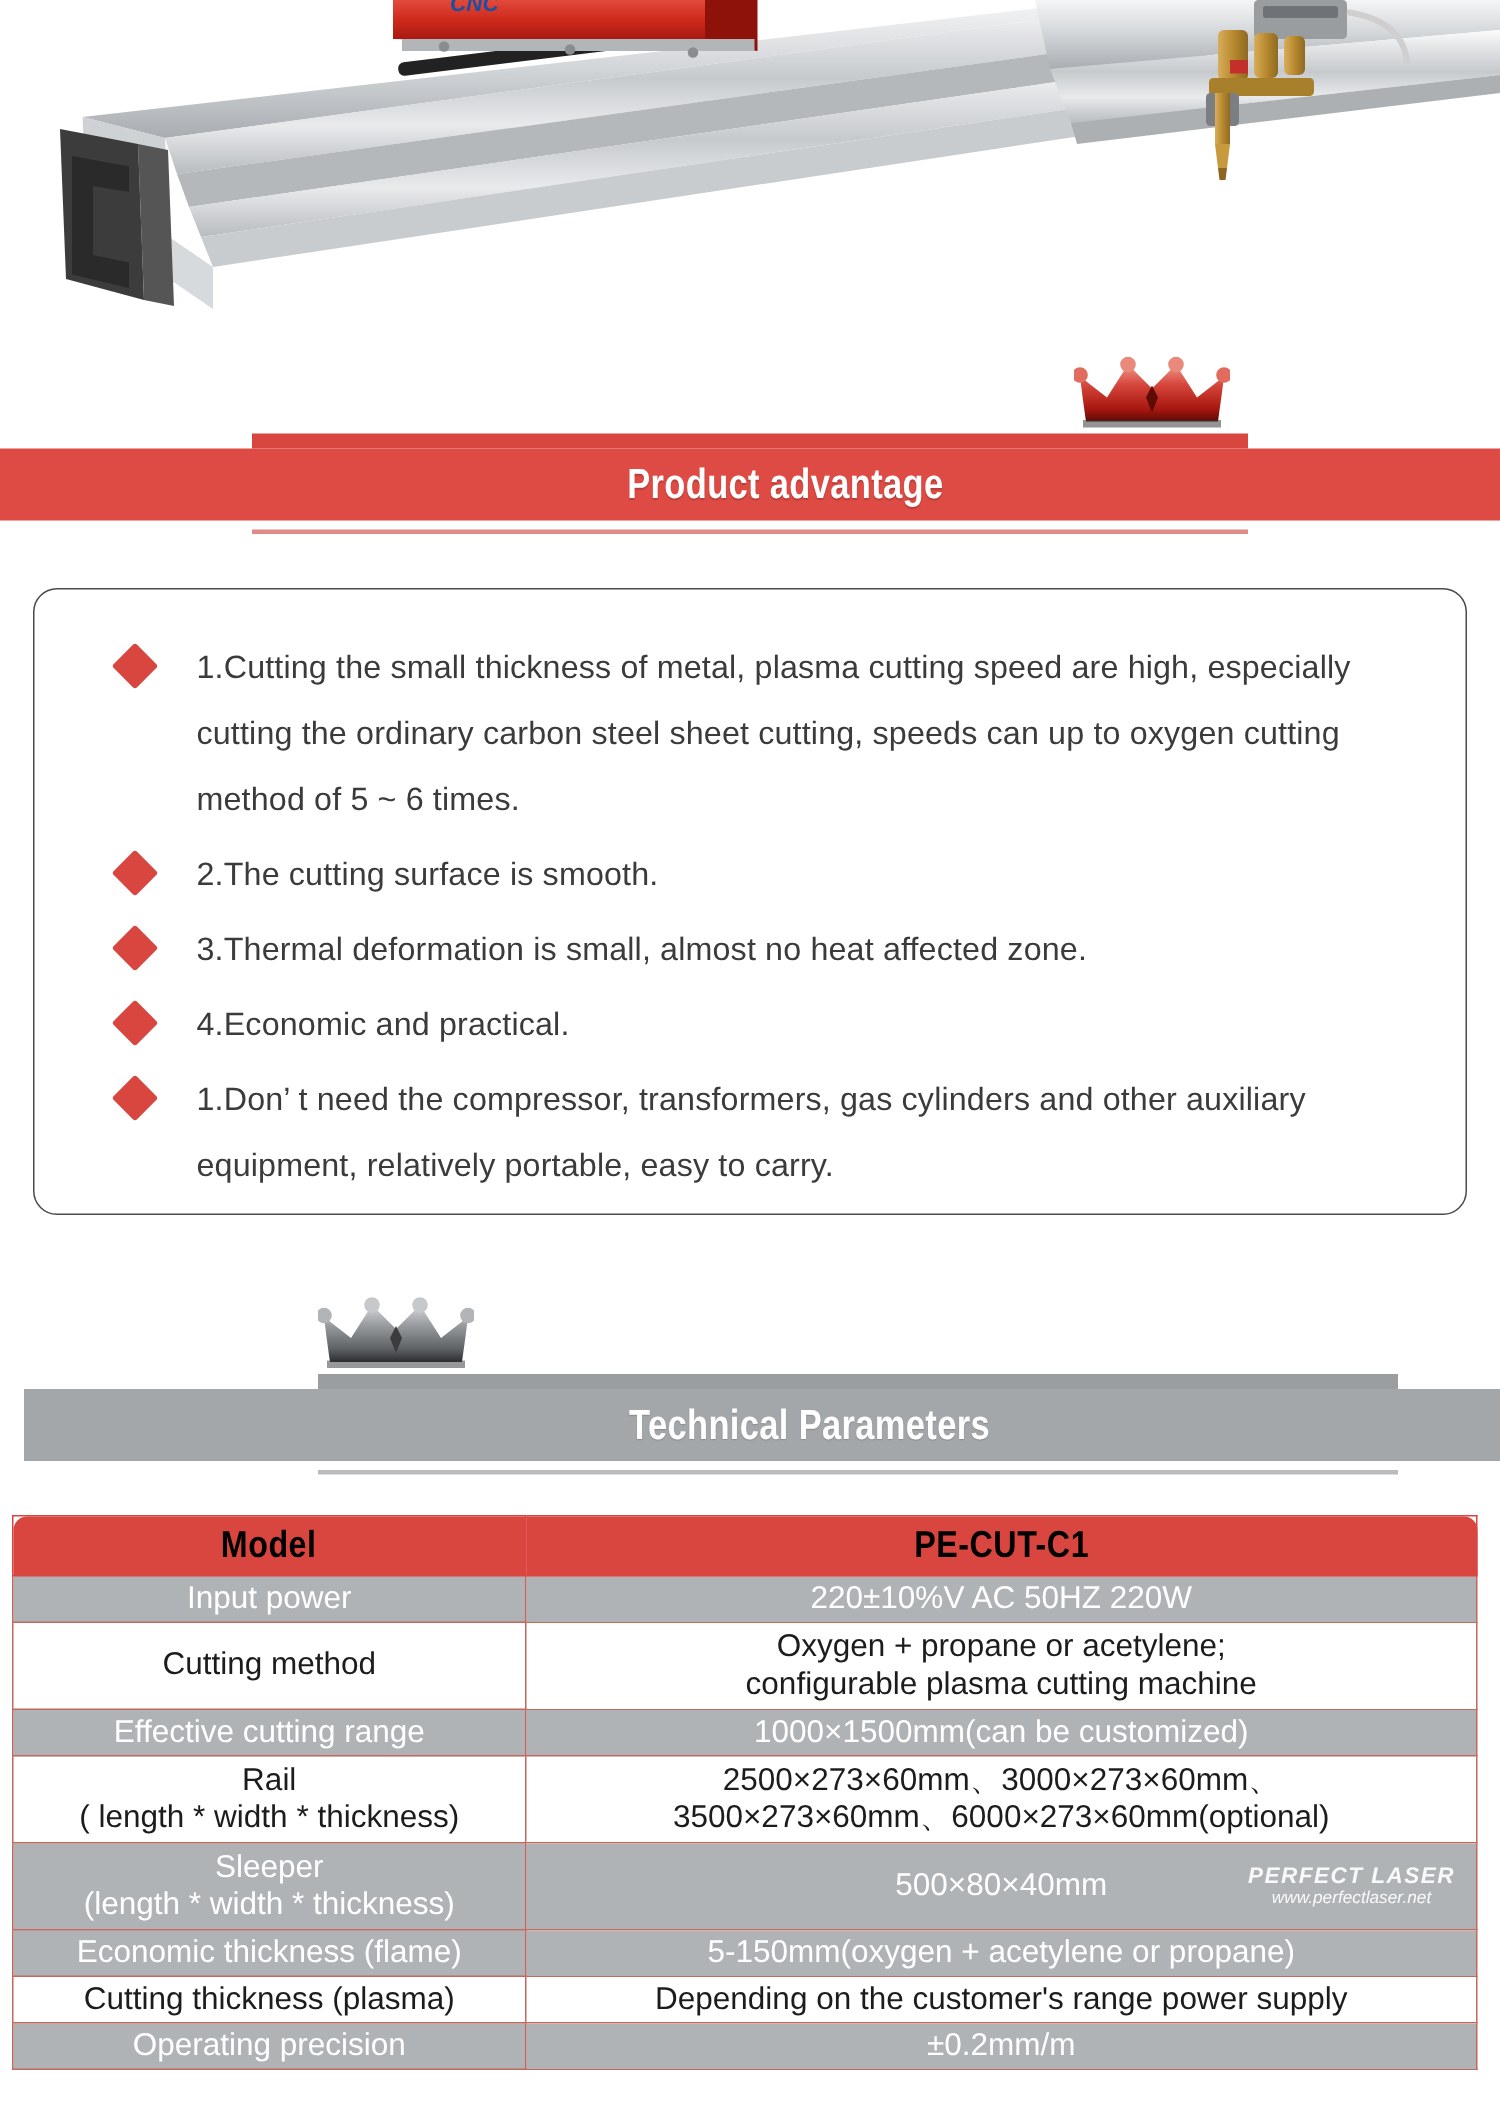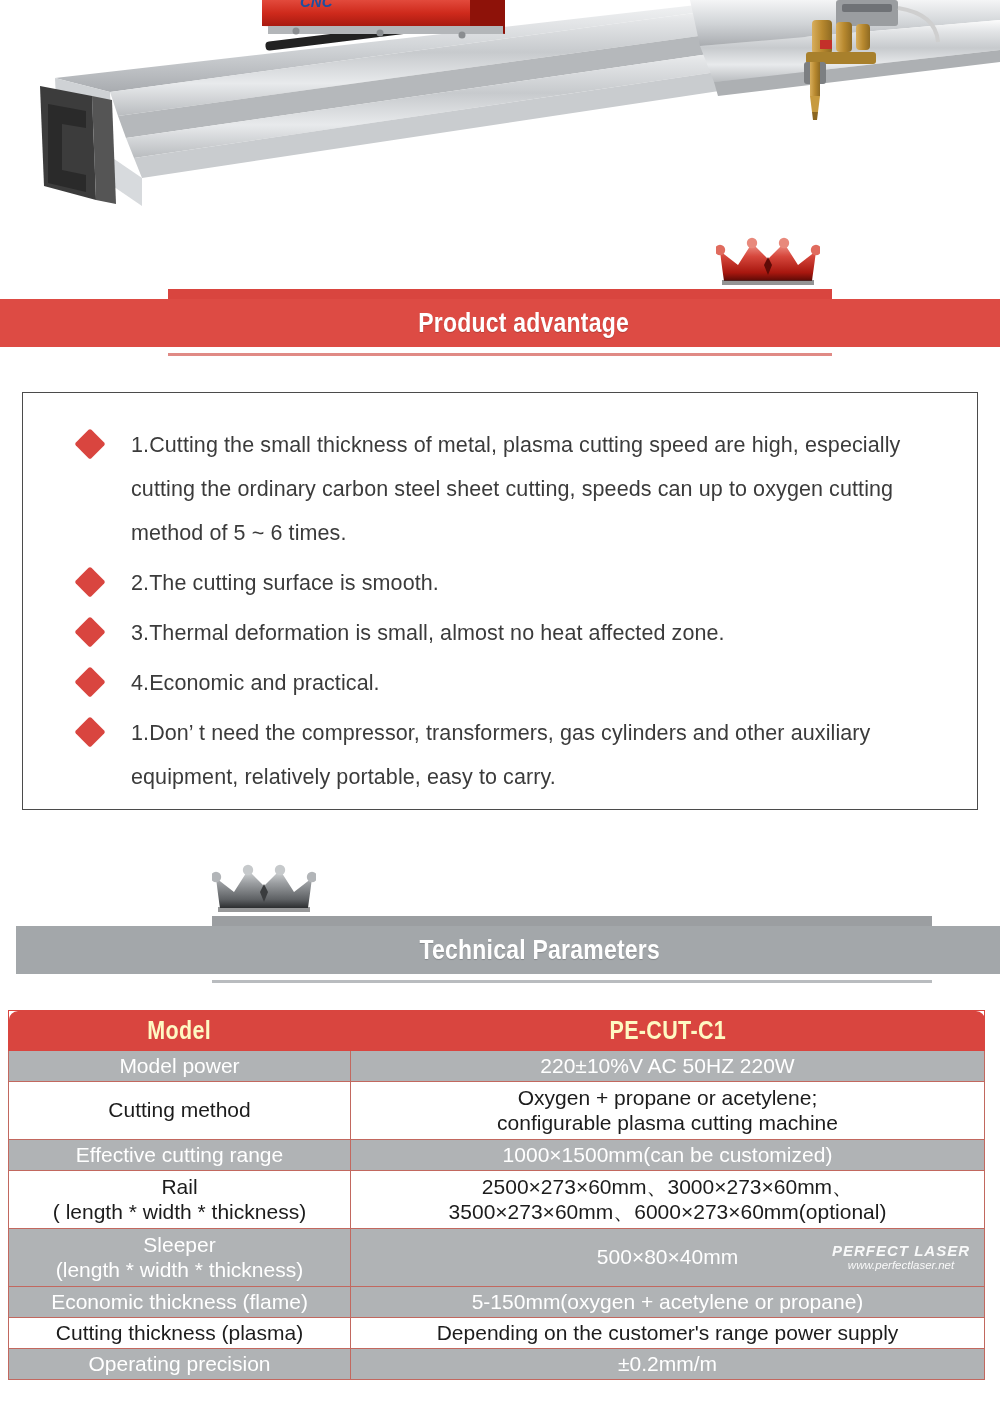--- a/index.html
+++ b/index.html
@@ -57,21 +57,21 @@
   .bar-bottom { position: absolute; height: 3px; }
 
   
   .adv-card {
     position: absolute;
     left: 22px;
     top: 392px;
     width: 956px;
     height: 418px;
     border: 1.5px solid #4b4b4b;
-    border-radius: 0;
+    border-radius: 16px;
     background: #fff;
   }
   .adv-list { padding: 30px 26px 0 34px; }
   .adv-item { display: flex; align-items: flex-start; margin-bottom: 6px; }
   .bullet {
     flex: 0 0 auto;
     width: 22px; height: 22px;
     background: #d9453f;
     transform: rotate(45deg);
     margin: 10px 30px 0 22px;
@@ -100,21 +100,21 @@
     vertical-align: middle;
     font-size: 21px;
     font-family: "Liberation Sans", sans-serif;
     padding: 2px 4px;
     line-height: 1.18;
   }
   .col-label { width: 342px; }
 
   .hdr td {
     background: #d9453f;
-    color: #fef9c3;
+    color: #000000;
     font-weight: bold;
     font-size: 25px;
     height: 40px;
     border-color: #d9453f;
     font-family: "Liberation Sans Narrow", "Liberation Sans", sans-serif;
     letter-spacing: 0.4px;
   }
   .hdr td span { display: inline-block; transform: scaleX(0.86); }
   .hdr td:first-child { border-top-left-radius: 9px; }
   .hdr td:last-child  { border-top-right-radius: 9px; }
@@ -312,21 +312,21 @@
         <col class="col-label">
         <col>
       </colgroup>
     <tbody>
       <tr class="hdr">
         <td><span>Model</span></td>
         <td><span>PE-CUT-C1</span></td>
       </tr>
 
       <tr class="gray h30">
-        <td>Model power</td>
+        <td>Input power</td>
         <td class="val-cell">220±10%V AC 50HZ 220W</td>
       </tr>
 
       <tr class="white h58">
         <td>Cutting method</td>
         <td class="val-cell">Oxygen + propane or acetylene;<br>configurable plasma cutting machine</td>
       </tr>
 
       <tr class="gray h30">
         <td>Effective cutting range</td>

